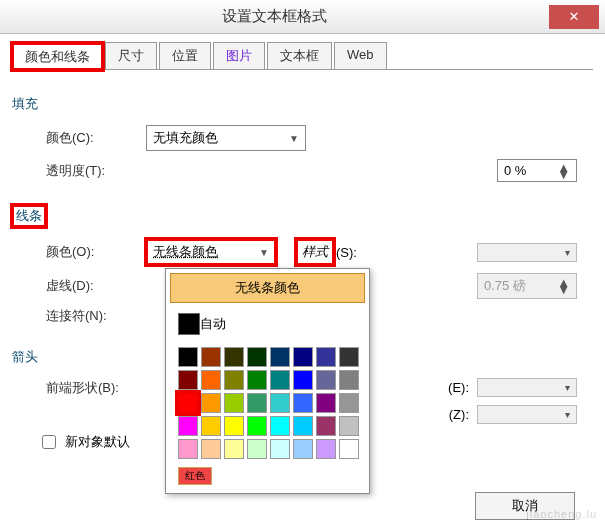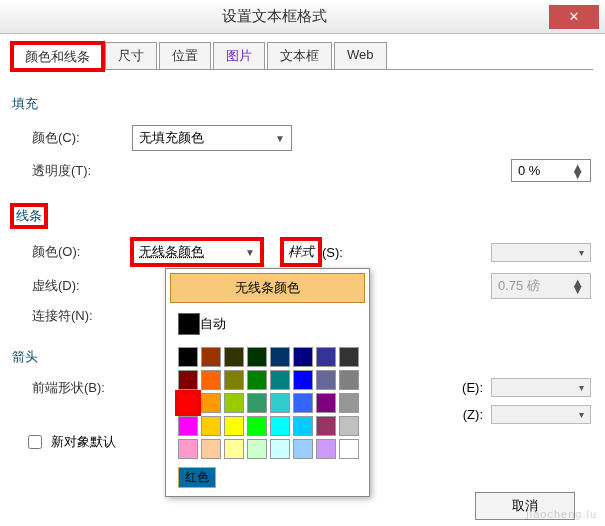--- a/index.html
+++ b/index.html
@@ -5,21 +5,21 @@
   * { box-sizing: border-box; font-family: "Microsoft YaHei", sans-serif; font-size: 13px; }
   body { margin: 0; background: #fff; width: 605px; height: 526px; overflow: hidden; }
   .titlebar { display:flex; align-items:center; background:linear-gradient(#fff,#e8e8e8); height:34px; border-bottom:1px solid #bbb; }
   .title { flex:1; text-align:center; font-size:15px; color:#333; }
   .close-btn { width:50px; height:24px; background:#c94f4f; color:#fff; display:flex; align-items:center; justify-content:center; margin-right:6px; cursor:pointer; }
   .body { padding:8px 12px; }
   .tabs { display:flex; border-bottom:1px solid #999; margin-bottom:10px; }
   .tab { padding:4px 12px; border:1px solid #999; border-bottom:none; background:#f4f4f4; margin-right:2px; cursor:pointer; color:#333;text-align:center; }
   .tab.active { background:#fff; position:relative; top:1px; }
   .section-label { color:#0c4a6e; margin:15px 0 4px 0; display:inline-block; }
-  .row { display:flex; align-items:center; margin:8px 2px; padding-left:18px; }
+  .row { display:flex; align-items:center; margin:8px 16px; padding-left:18px; }
   .lbl { width:100px; color:#333; }
   .lbl2 { width:90px; color:#333; }
   .combo, .spin { border:1px solid #888; background:#fff; padding:3px 6px; display:flex; align-items:center; justify-content:space-between; }
   .combo { width:160px; }
   .combo-sm { width:100px; }
   .combo.disabled, .spin.disabled { background:#f0f0f0; color:#999; border-color:#bbb; }
   .spin { width:80px; }
   .chev { font-size:10px; color:#555; }
   .spin-arrows { display:flex; flex-direction:column; line-height:7px; font-size:9px; color:#555; }
   .hilite { outline:4px solid #e00; outline-offset:-2px; }
@@ -28,21 +28,21 @@
   .checkbox input { width:14px; height:14px; }
   
   .popup { position:absolute; left:165px; top:268px; width:205px; background:#fff; border:1px solid #888; box-shadow:2px 2px 6px rgba(0,0,0,0.3); padding:4px; }
   .popup-hdr { background:#f7c978; border:1px solid #c08a2a; text-align:center; padding:5px 0; margin-bottom:6px; }
   .auto-row { display:flex; align-items:center; gap:0; padding:4px 8px 8px 8px; }
   .swatch-auto { width:22px; height:22px; background:#000; border:1px solid #666; }
   .grid { display:grid; grid-template-columns:repeat(8,20px); grid-auto-rows:20px; gap:3px; padding:4px 8px; }
   .sw { width:20px; height:20px; border:1px solid #999; cursor:pointer; }
   .sw.sel { outline:4px solid #e00; outline-offset:-1px; position:relative; z-index:2; }
   .popup-footer { padding:4px 8px; }
-  .color-name { background:#0369a1; border:1px solid #caa75a; padding:1px 6px; font-size:12px; display:inline-block; }
+  .color-name { background:#ef4444; border:1px solid #caa75a; padding:1px 6px; font-size:10px; display:inline-block; }
   .right-col { margin-left:auto; display:flex; align-items:center; gap:8px; }
   .btn-cancel { position:absolute; right:30px; bottom:6px; border:1px solid #888; background:#f4f4f4; padding:4px 36px; cursor:pointer; }
   .wm { position:absolute; right:8px; bottom:6px; color:rgba(0,0,0,0.18); font-size:11px; letter-spacing:1px; pointer-events:none; }
 </style>
 </head>
 <body>
 
 <div class="titlebar">
   <div class="title">设置文本框格式</div>
   <div class="close-btn">✕</div>

